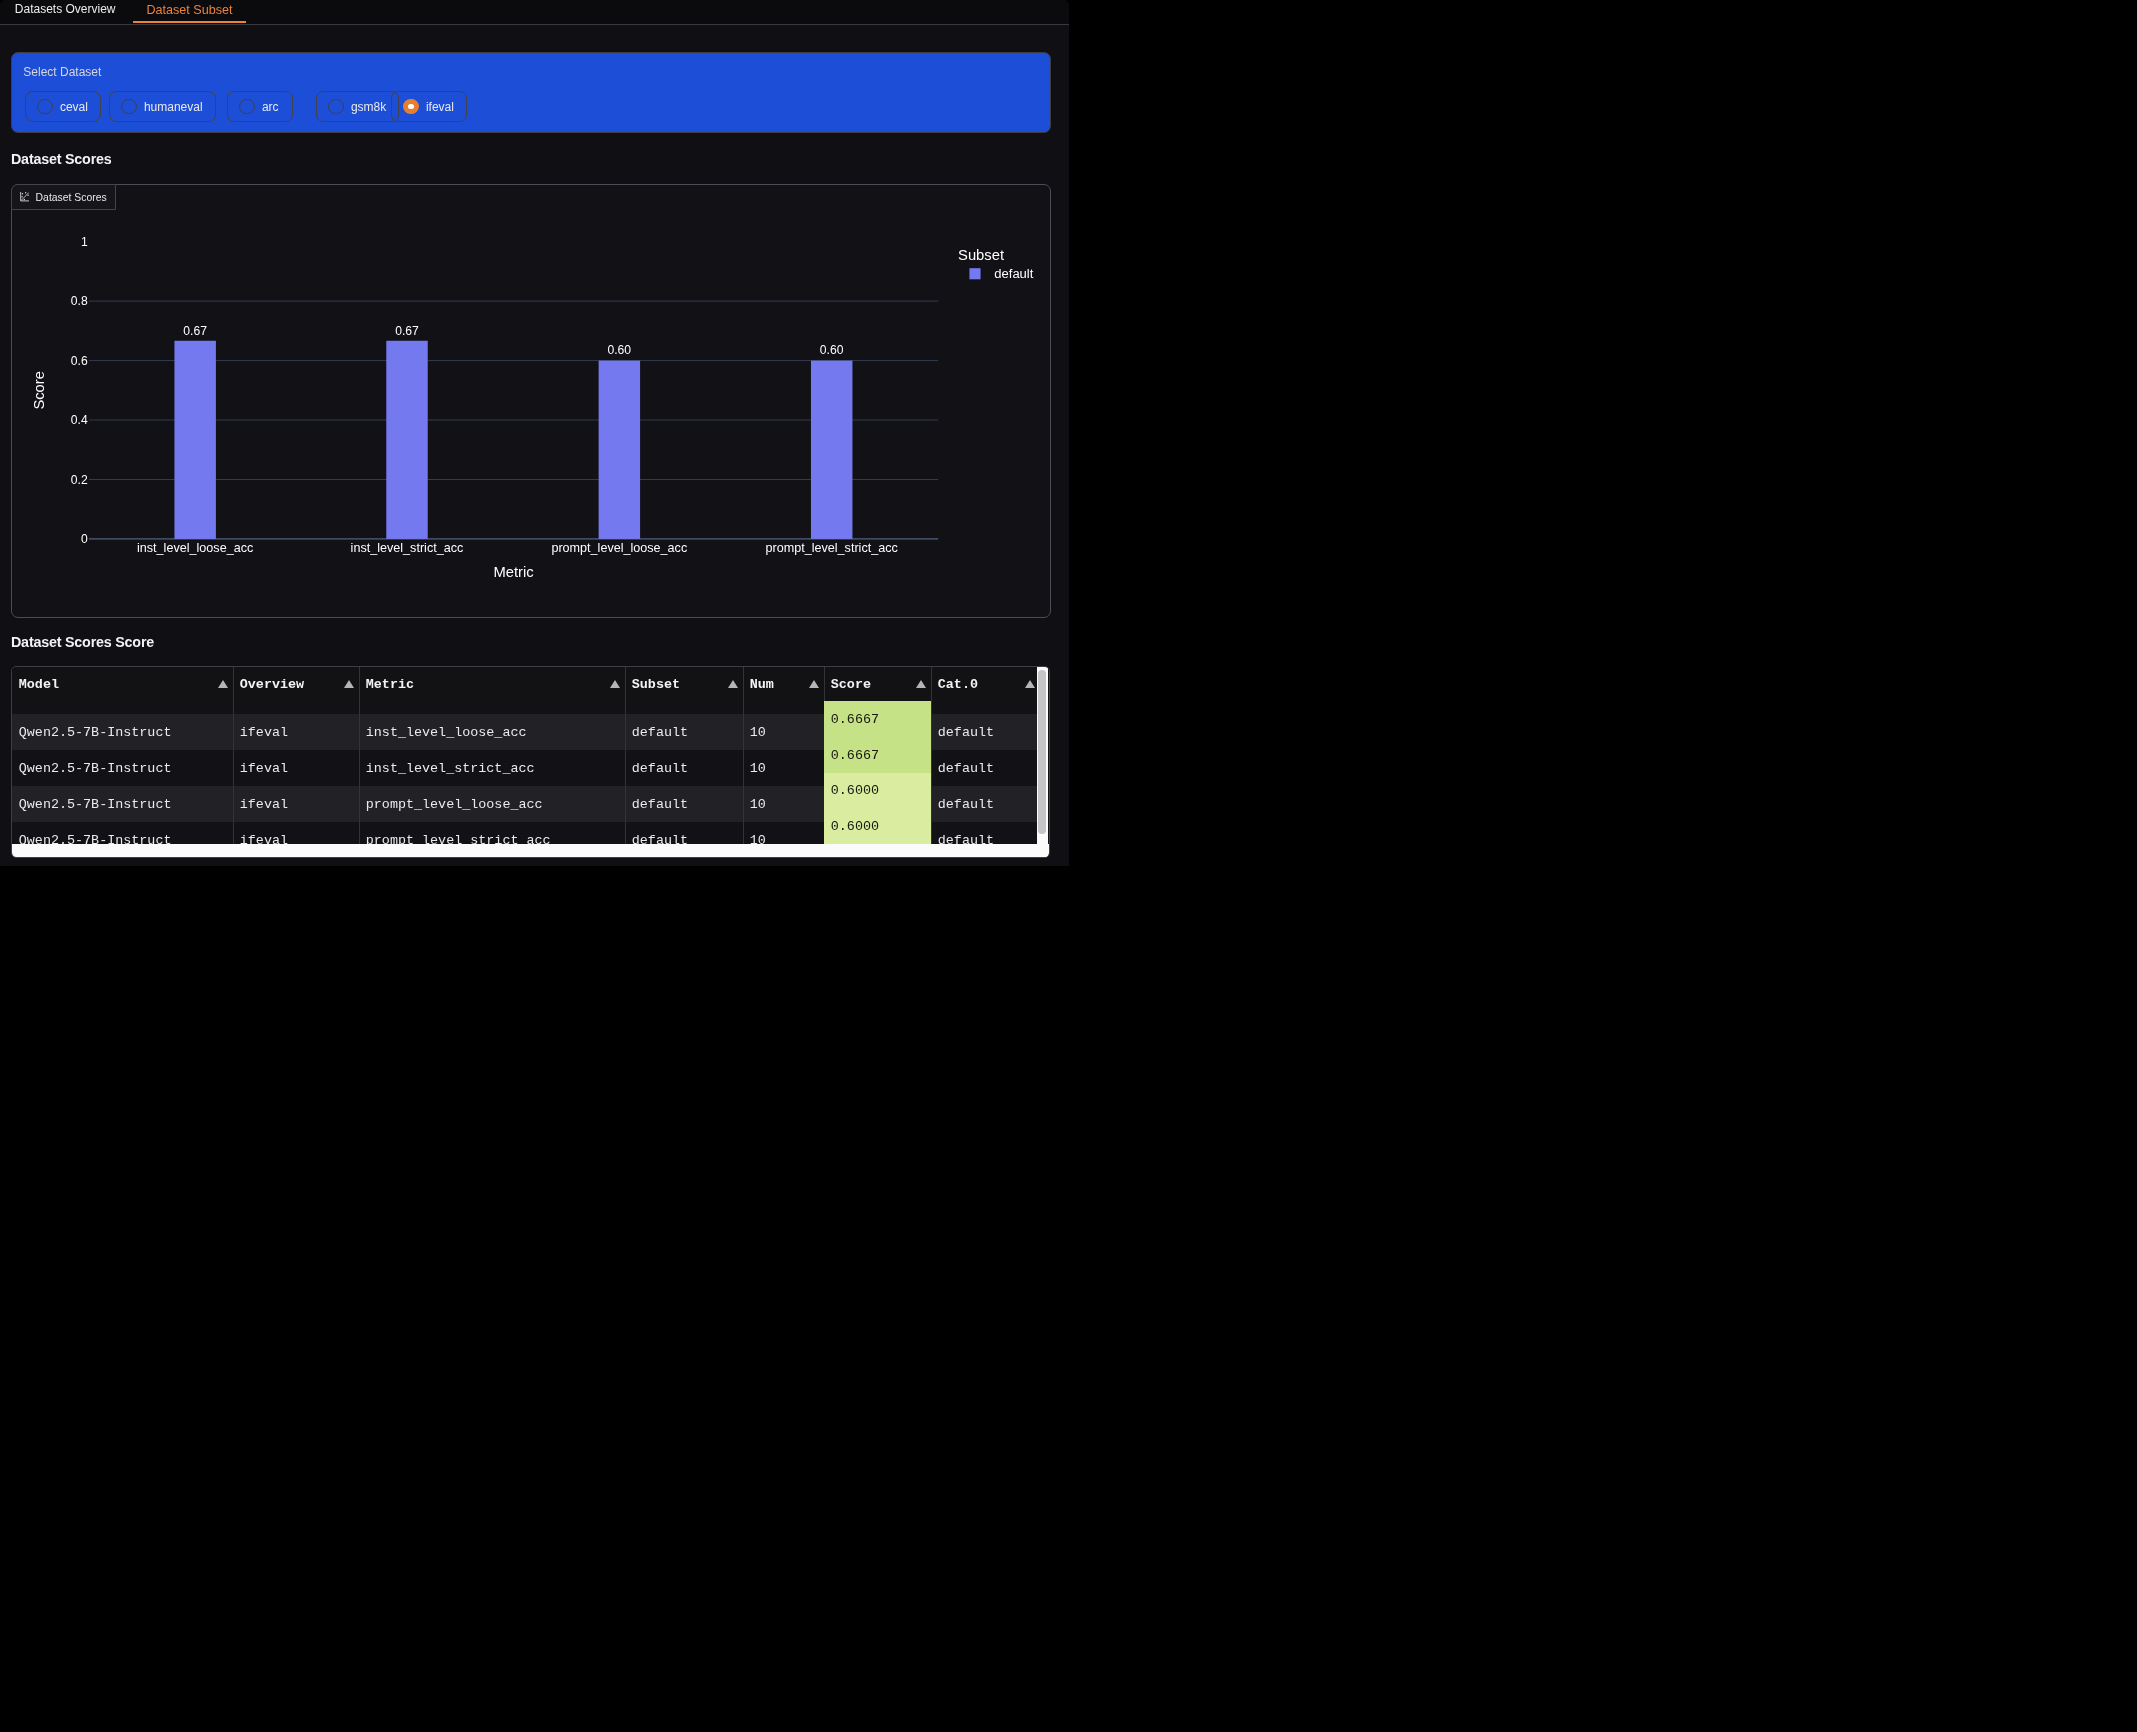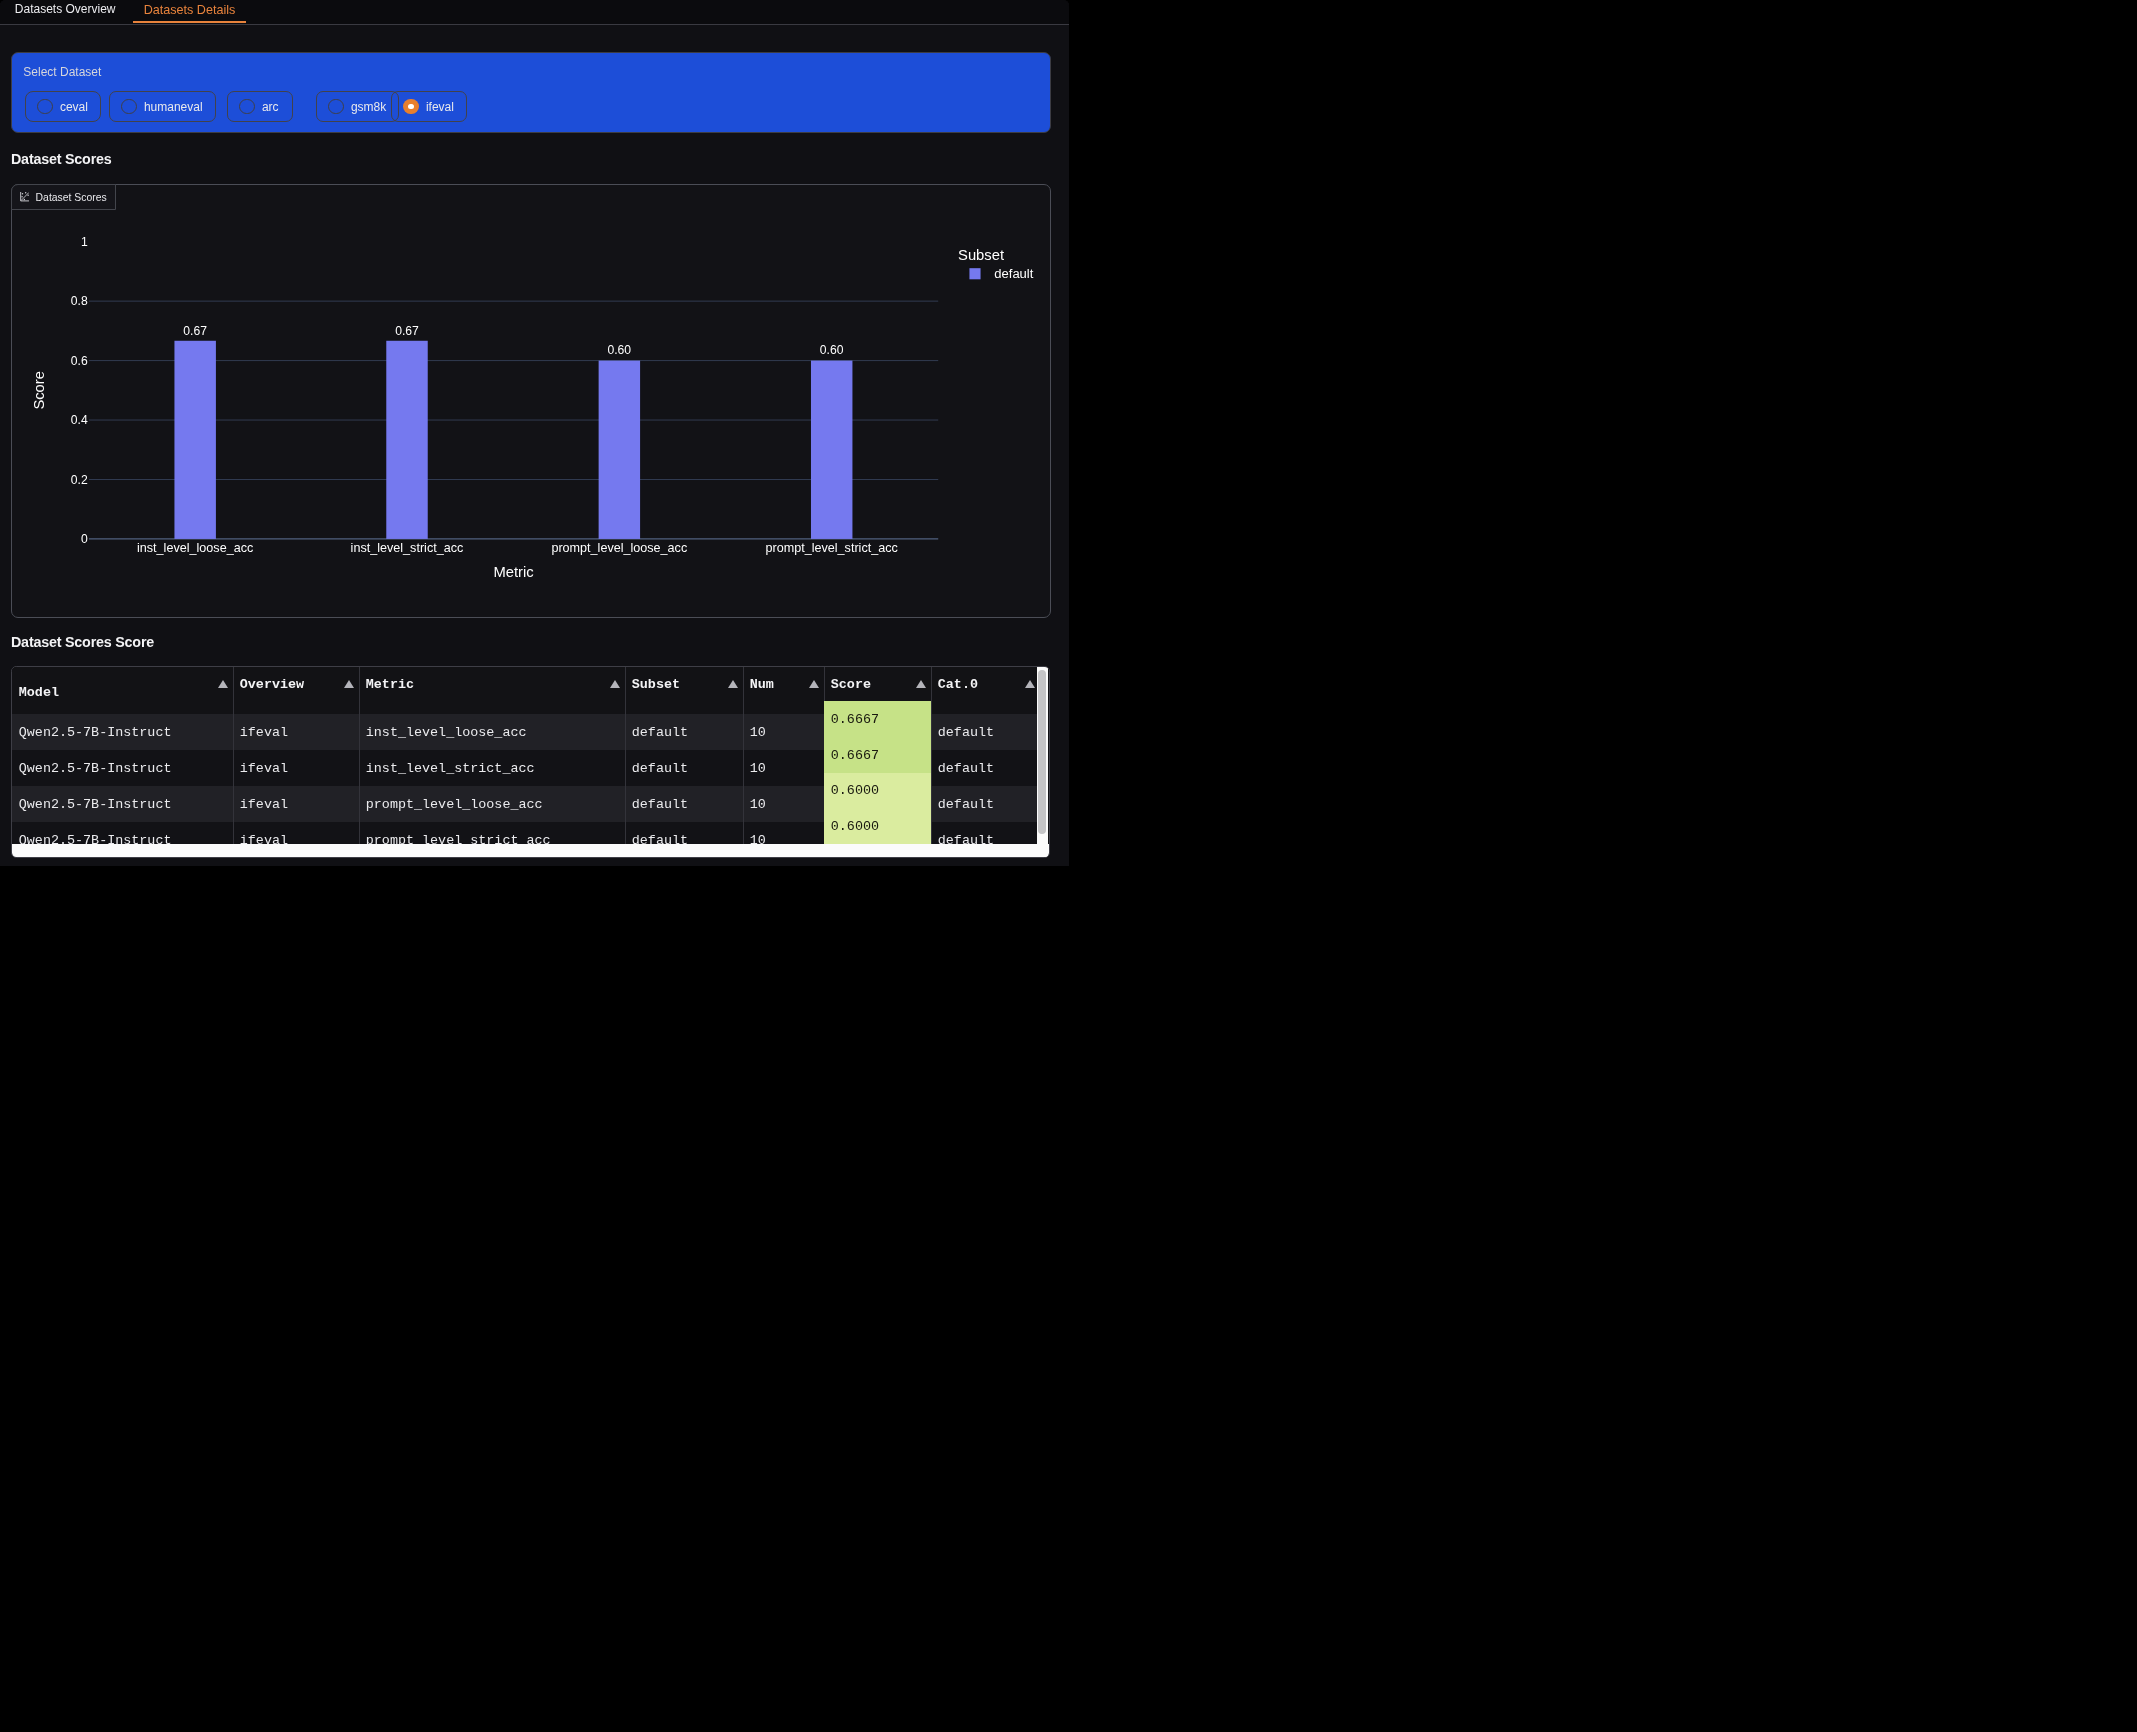--- a/index.html
+++ b/index.html
@@ -50,21 +50,21 @@
   .vsep{position:absolute;top:0;width:0.9px;height:178px;background:#33333a;}
   .vscroll{position:absolute;left:1025px;top:0;width:11.3px;height:190px;background:#fbfbfb;}
   .vthumb{position:absolute;left:1.7px;top:3px;width:7.8px;height:164px;border-radius:3.9px;background:#c5c5c7;}
   .hscroll{position:absolute;left:0;top:177px;width:1037px;height:13px;background:#fbfbfb;}
 </style>
 </head>
 <body>
 <div class="app">
   <div class="tabbar">
     <div class="tab1">Datasets Overview</div>
-    <div class="tab2">Datasets Details</div>
+    <div class="tab2">Dataset Subset</div>
   </div>
 
   <div class="selpanel">
     <div class="sellabel">Select Dataset</div>
     <div class="radio" style="left:13px;width:76px;border-radius:8px;">
         <span class="rcirc"></span>
         <span class="rtext">ceval</span>
       </div>
     <div class="radio" style="left:97px;width:107px;">
         <span class="rcirc"></span>
@@ -146,21 +146,21 @@
       <text x="1088.3" y="86" fill="#ffffff" font-size="17" font-family="Liberation Sans, sans-serif">Subset</text>
       <rect x="1101.4" y="95.7" width="12.8" height="12.8" fill="#7579ef"></rect>
       <text x="1130" y="107" fill="#ffffff" font-size="15" font-family="Liberation Sans, sans-serif">default</text>
     </svg>
   </div>
 
   <div class="h1" style="top:634px;">Dataset Scores Score</div>
 
   <div class="tablebox">
     <div class="thead">
-      <div class="hcell" style="left:7px;margin-top:8px;">Model</div>
+      <div class="hcell" style="left:7px;">Model</div>
       <div class="hcell" style="left:228px;">Overview</div>
       <div class="hcell" style="left:354px;">Metric</div>
       <div class="hcell" style="left:620px;">Subset</div>
       <div class="hcell" style="left:738px;">Num</div>
       <div class="hcell" style="left:819px;">Score</div>
       <div class="hcell" style="left:926px;">Cat.0</div>
       <div class="arr" style="left:206px;"></div>
       <div class="arr" style="left:332px;"></div>
       <div class="arr" style="left:598px;"></div>
       <div class="arr" style="left:716px;"></div>

